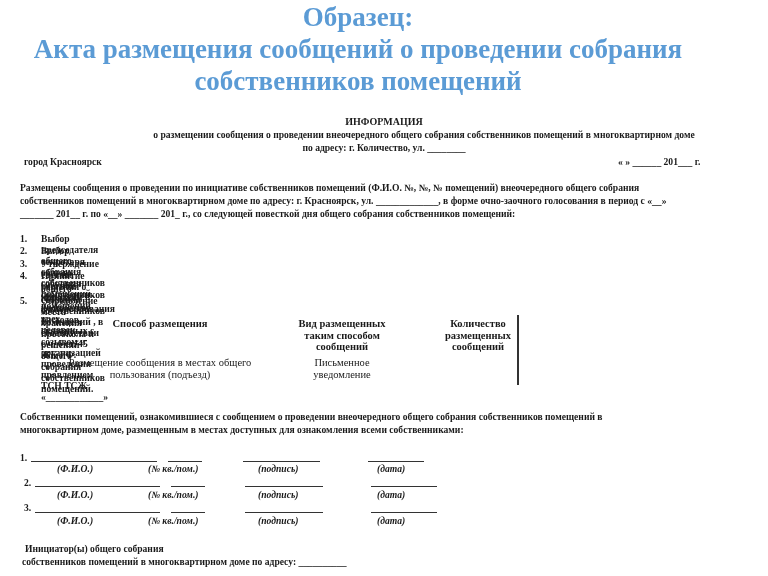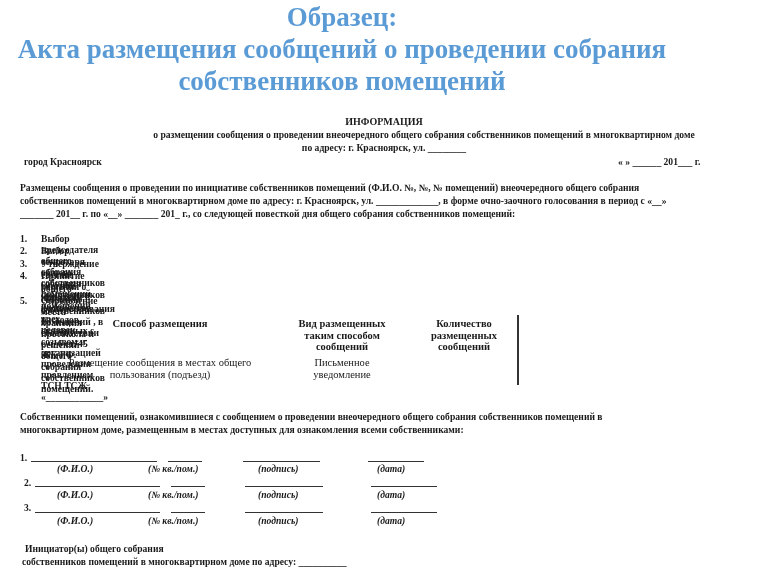--- a/index.html
+++ b/index.html
@@ -2,21 +2,21 @@
 <html><head>
 <meta charset="utf-8">
 <style>
   html, body { margin: 0; padding: 0; }
   body {
     width: 768px; height: 576px; overflow: hidden;
     background: #ffffff; position: relative;
     font-family: "Liberation Serif", serif; color: #1a1a1a;
   }
   .title {
-    position: absolute; left: 0; width: 684px; text-align: center;
+    position: absolute; left: 16px; width: 684px; text-align: center;
     color: #5b9bd5; font-weight: bold; font-family: "Liberation Serif", serif;
     letter-spacing: 0px;
   }
   .t1 { top: 2px; font-size: 27px; }
   .t2 { top: 34px; font-size: 27px; }
   .t3 { top: 66px; font-size: 27px; }
   .abs { position: absolute; white-space: nowrap; }
   .it { font-weight: bold; font-size: 9.6px; }
   .center { left: 0; width: 768px; text-align: center; }
   .agenda { position: absolute; left: 20px; top: 233px; }
@@ -31,21 +31,21 @@
 </style>
 </head>
 <body>
 
 <div class="title t1">Образец:</div>
 <div class="title t2">Акта размещения  сообщений  о проведении  собрания</div>
 <div class="title t3">собственников  помещений</div>
 
 <div class="abs center it" style="top:116px; font-size:10px;">ИНФОРМАЦИЯ</div>
 <div class="abs center it" style="top:129px;padding-left:40px;">о размещении сообщения о проведении внеочередного общего собрания собственников помещений в многоквартирном доме</div>
-<div class="abs center it" style="top:142px;">по адресу: г. Красноярск, ул. ________</div>
+<div class="abs center it" style="top:142px;">по адресу: г. Количество, ул. ________</div>
 <div class="abs it" style="left:24px; top:156px;">город Красноярск</div>
 <div class="abs it" style="left:618px; top:156px;">«   » ______ 201___ г.</div>
 
 <div class="abs it" style="left:20px; top:182px;">Размещены сообщения о проведении по инициативе собственников помещений (Ф.И.О. №, №, № помещений) внеочередного общего собрания</div>
 <div class="abs it" style="left:20px; top:195px;">собственников помещений в многоквартирном доме по адресу: г. Красноярск, ул. _____________, в форме очно-заочного голосования в период с «__»</div>
 <div class="abs it" style="left:20px; top:208px;">_______ 201__ г. по «__» _______ 201_ г., со следующей повесткой дня общего собрания собственников помещений:</div>
 
 <div class="agenda it">
   <div class="row">
     <span class="num">1.</span>
@@ -75,21 +75,21 @@
 
 <div>
   <div class="tbl head" style="left:60px; top:318px; width:200px;">
     <div>Способ размещения</div>
   </div>
   <div class="tbl head" style="left:282px; top:318px; width:120px;">
     <div>Вид размещенных</div>
     <div>таким способом</div>
     <div>сообщений</div>
   </div>
-  <div class="tbl head" style="left:414px; top:318px; width:100px;font-family:Liberation Serif, serif;">
+  <div class="tbl head" style="left:428px; top:318px; width:100px;font-family:Liberation Serif, serif;">
     <div>Количество</div>
     <div>размещенных</div>
     <div>сообщений</div>
   </div>
   <div class="tbl" style="left:40px; top:357px; width:240px;">
     <div>Размещение сообщения в местах  общего</div>
     <div>пользования (подъезд)</div>
   </div>
   <div class="tbl" style="left:282px; top:357px; width:120px;">
     <div>Письменное</div>

